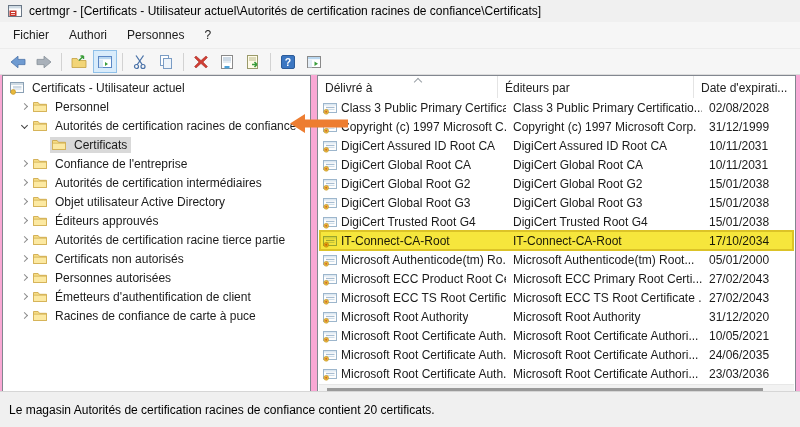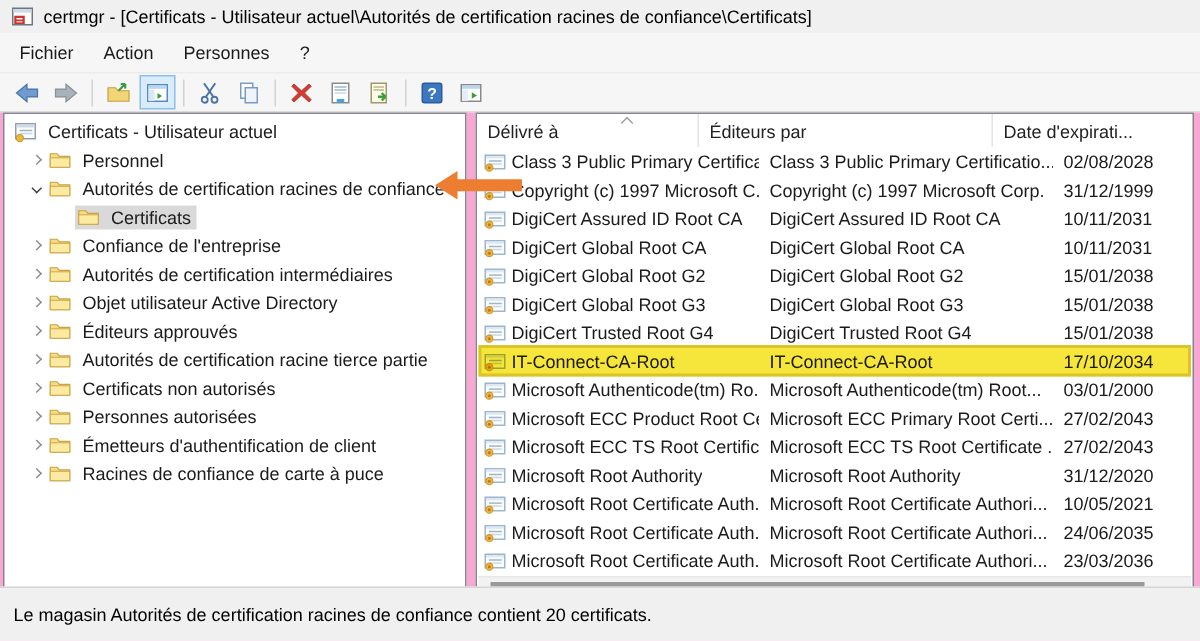--- a/index.html
+++ b/index.html
@@ -37,21 +37,21 @@
   .chev.expanded i { transform:rotate(45deg); border-color:#404040; }
   .tree-row .lbl { padding:1px 3px; margin-left:4px; }
   .tree-row.level0 { padding-left:6px; }
   .tree-row.level1 { padding-left:14px; }
   .tree-row.level2 { padding-left:47px; }
   .tree-row.selected .selwrap { background:#d9d9d9; }
   .selwrap { display:flex; align-items:center; padding:0 1px; }
   
   .list-header { height:22px; display:flex; position:relative; color:#222; }
   .hcell { display:flex; align-items:flex-end; padding:0 0 3px 7px; border-right:1px solid #e4e4e4; }
-  .hc1 { width:148px; } .hc2 { width:196px; } .hc3 { flex:1; border-right:none; }
+  .hc1 { width:180px; } .hc2 { width:196px; } .hc3 { flex:1; border-right:none; }
   .sort-caret { position:absolute; top:3px; left:97px; width:6px; height:6px;
                 border-left:1px solid #9aa0a6; border-top:1px solid #9aa0a6; transform:rotate(45deg); }
   .list-body { position:relative; }
   .list-row { height:19px; display:flex; align-items:center; white-space:nowrap; }
   .list-row.partial { height:19px; clip-path: inset(0 0 14px 0); margin-bottom:-14px; }
   .cell { overflow:hidden; padding-left:7px; }
   .c1 { width:188px; display:flex; align-items:center; gap:3px; padding-left:4px; }
   .c2 { width:196px; } .c3 { flex:1; }
   .c1 .txt { overflow:hidden; }
   
@@ -78,21 +78,21 @@
         <rect x="2.5" y="7.5" width="7" height="5.5" fill="#c8372d"></rect>
         <rect x="4" y="9" width="4" height="1" fill="#ffffff"></rect>
         <rect x="4" y="11" width="4" height="1" fill="#f0b9b4"></rect>
       </svg>
     </span>
     <span class="title">certmgr - [Certificats - Utilisateur actuel\Autorités de certification racines de confiance\Certificats]</span>
   </div>
 
   <div class="menubar">
     <span class="menu-item">Fichier</span>
-    <span class="menu-item">Action</span>
+    <span class="menu-item">Authori</span>
     <span class="menu-item">Personnes</span>
     <span class="menu-item">?</span>
   </div>
 
   <div class="toolbar">
     <span class="tb-btn">
       <svg class="icon16" viewBox="0 0 16 16">
           <path d="M1 8 L8 2.2 V5.4 H15 V10.6 H8 V13.8 Z" fill="#6f9bd1" stroke="#4a72a8" stroke-width="0.8"></path>
         </svg>
     </span>
@@ -462,21 +462,21 @@
                 <rect x="1.5" y="3.5" width="13" height="9" fill="#fdfdfd" stroke="#9db6cc"></rect>
                 <rect x="2" y="4" width="12" height="1.6" fill="#dce8f2"></rect>
                 <line x1="4" y1="7.4" x2="12.5" y2="7.4" stroke="#9db6cc" stroke-width="1"></line>
                 <line x1="4" y1="9.4" x2="12.5" y2="9.4" stroke="#c8d8e6" stroke-width="1"></line>
                 <circle cx="4.2" cy="11.8" r="2.4" fill="#e8b93c" stroke="#c89a28" stroke-width="0.7"></circle>
                 <circle cx="4.2" cy="11.8" r="1" fill="#d46a2a"></circle>
               </svg>
               <span class="txt">Microsoft Authenticode(tm) Ro...</span>
             </div>
             <div class="cell c2">Microsoft Authenticode(tm) Root...</div>
-            <div class="cell c3">03/01/2000</div>
+            <div class="cell c3">05/01/2000</div>
           </div>
           <div class="list-row">
             <div class="cell c1">
               <svg class="icon16" viewBox="0 0 16 16">
                 <rect x="1.5" y="3.5" width="13" height="9" fill="#fdfdfd" stroke="#9db6cc"></rect>
                 <rect x="2" y="4" width="12" height="1.6" fill="#dce8f2"></rect>
                 <line x1="4" y1="7.4" x2="12.5" y2="7.4" stroke="#9db6cc" stroke-width="1"></line>
                 <line x1="4" y1="9.4" x2="12.5" y2="9.4" stroke="#c8d8e6" stroke-width="1"></line>
                 <circle cx="4.2" cy="11.8" r="2.4" fill="#e8b93c" stroke="#c89a28" stroke-width="0.7"></circle>
                 <circle cx="4.2" cy="11.8" r="1" fill="#d46a2a"></circle>

